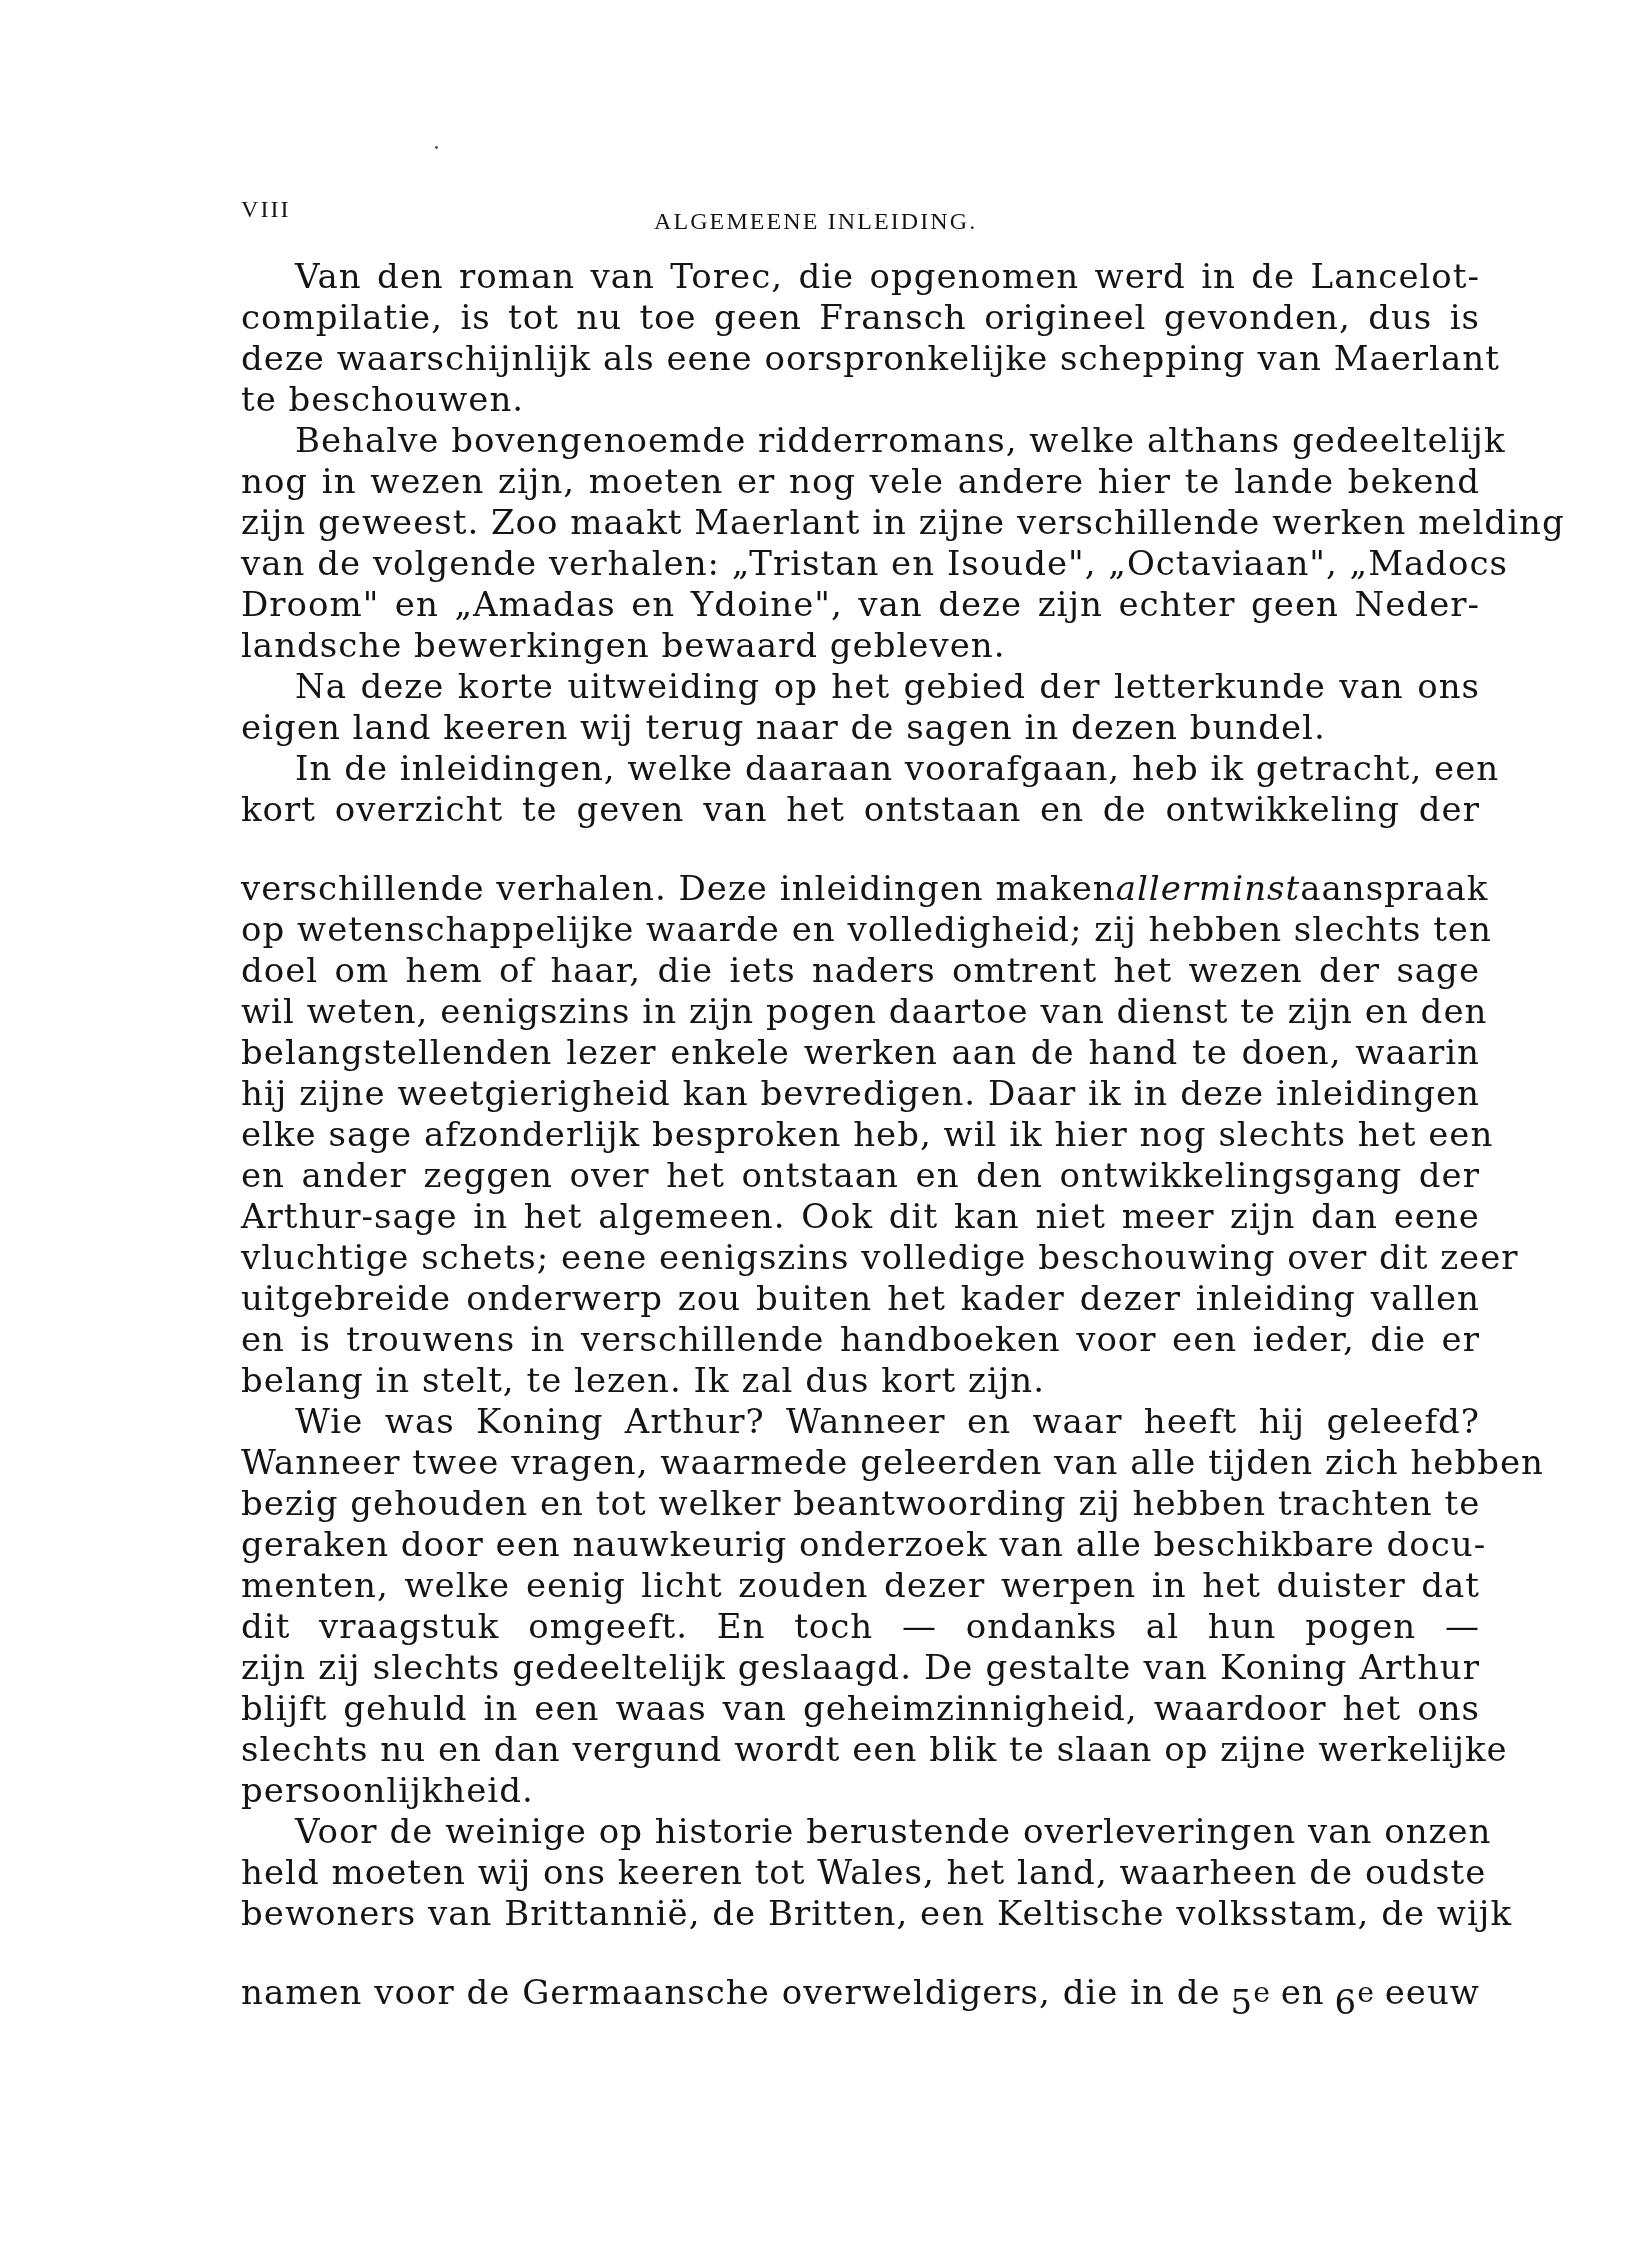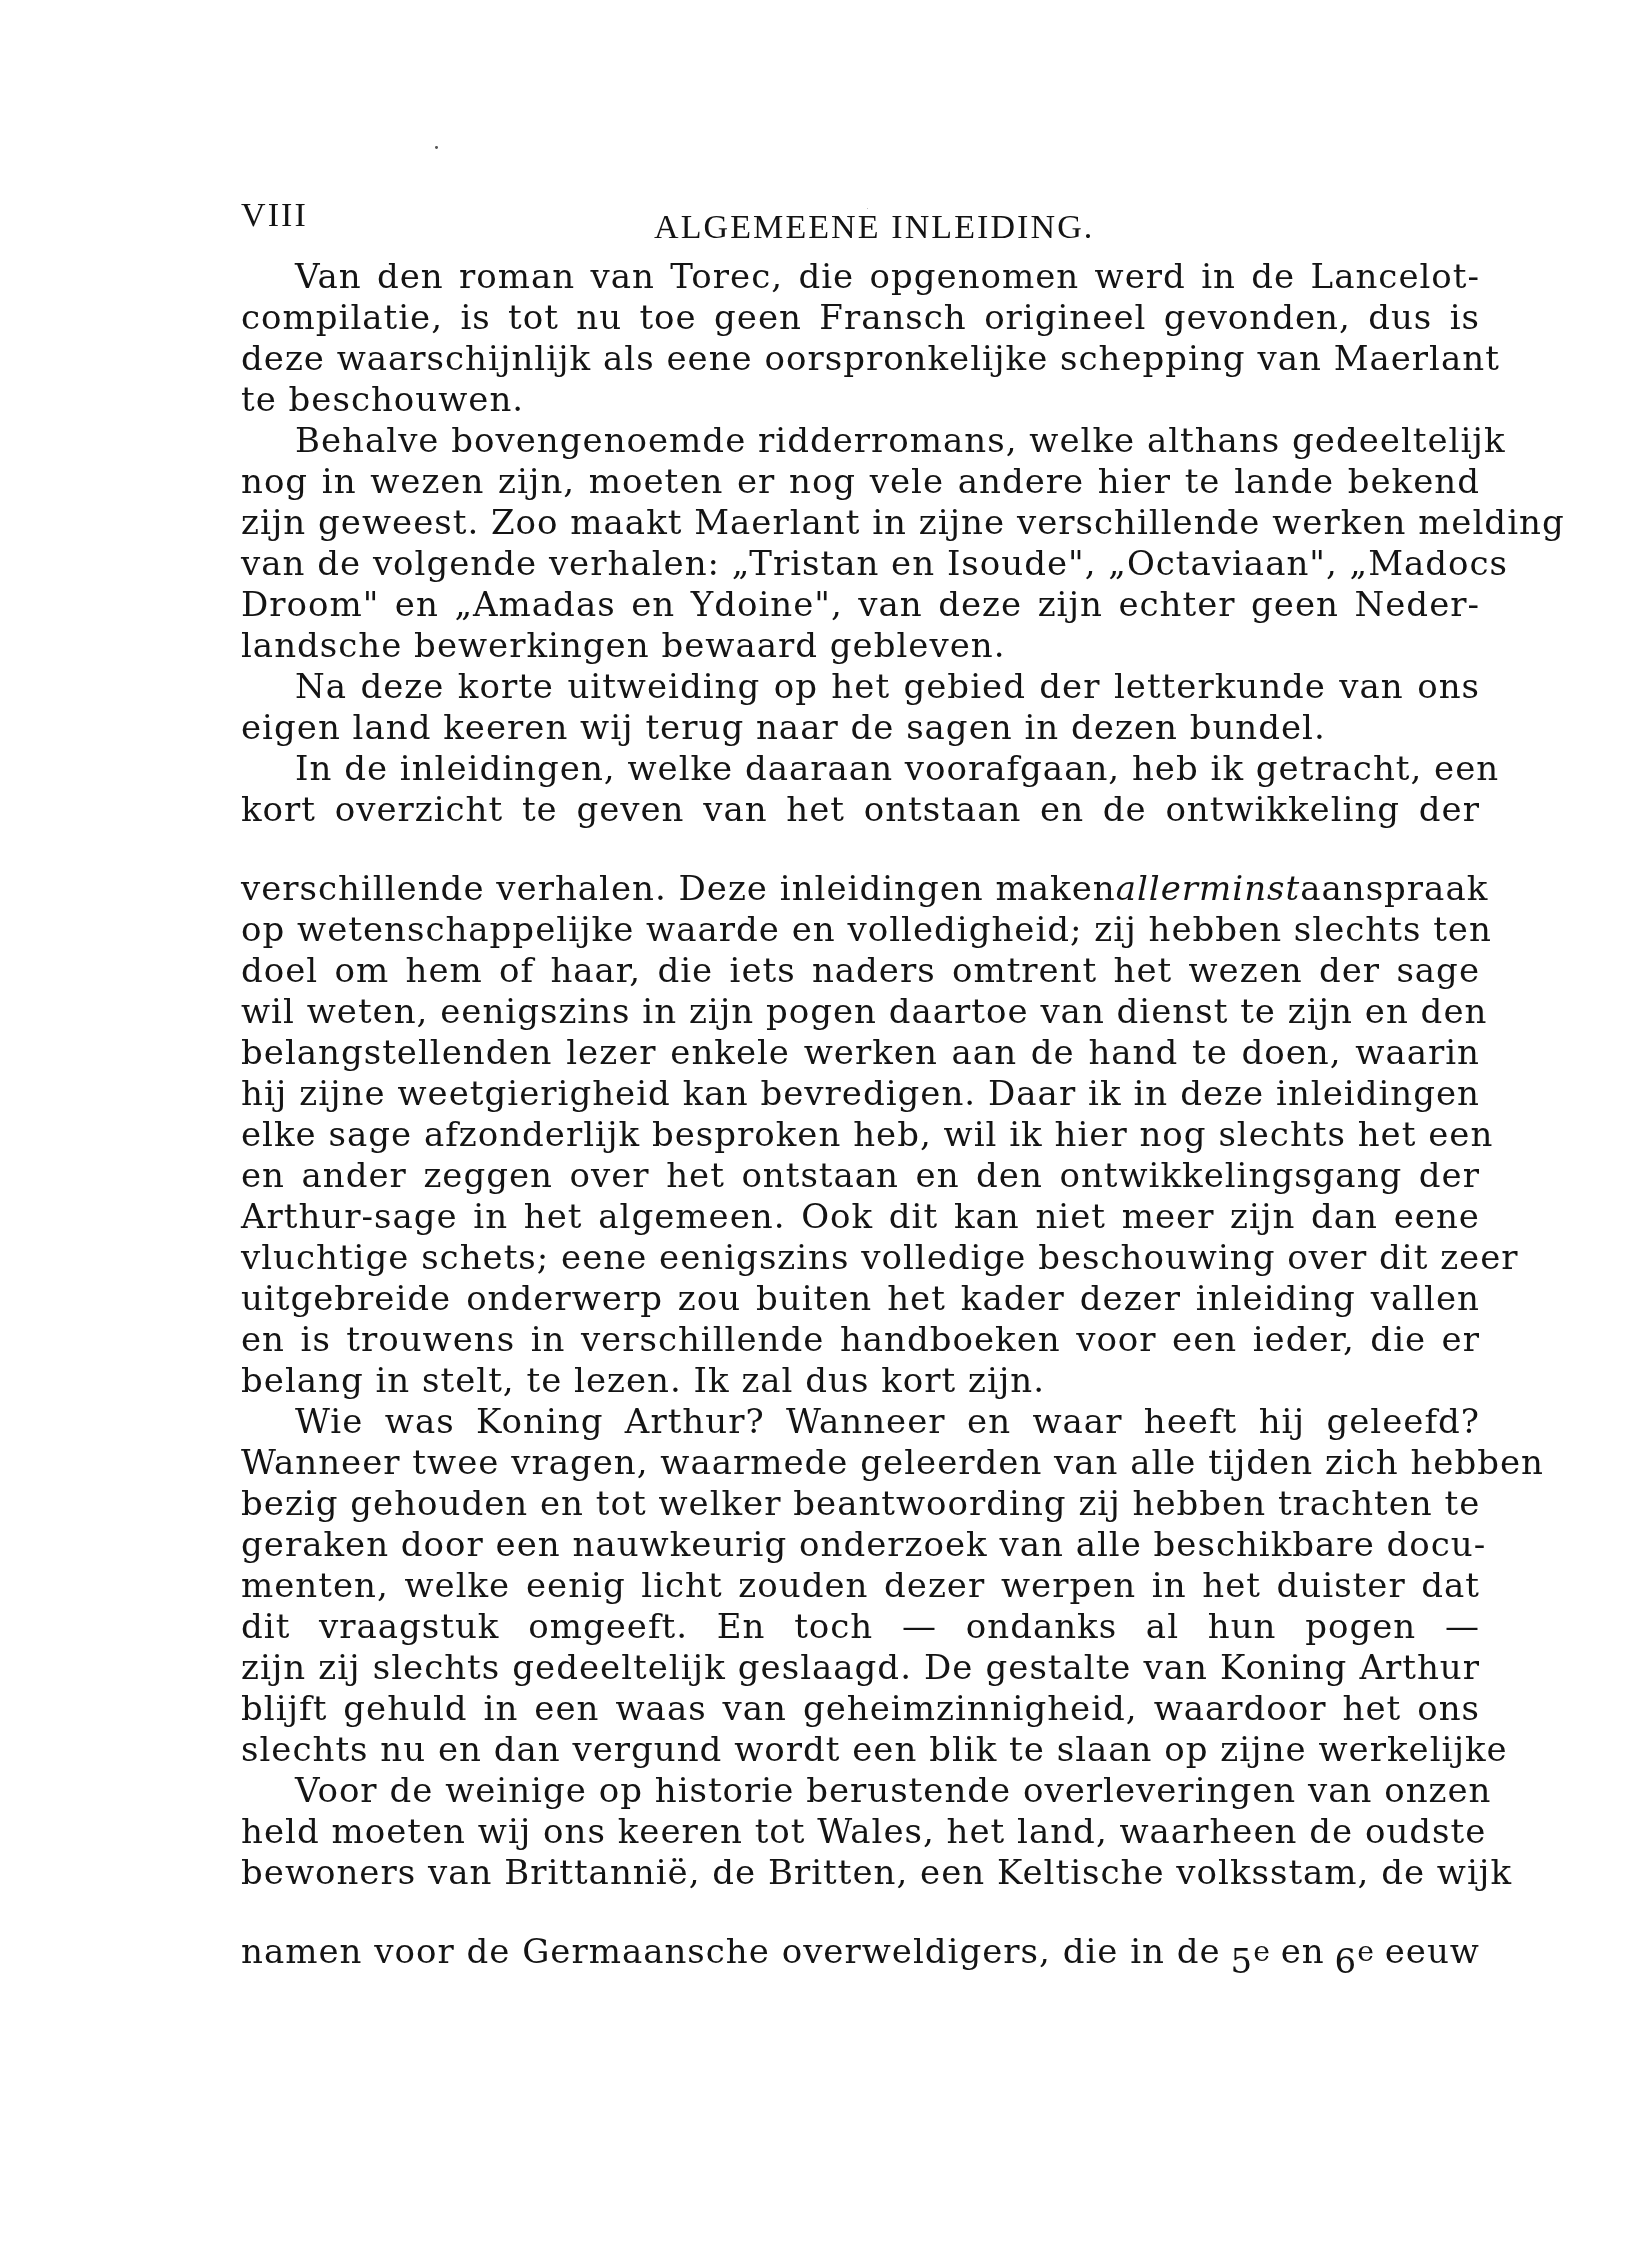--- a/index.html
+++ b/index.html
@@ -1,19 +1,19 @@
 <!DOCTYPE html>
 <html style="font-size:11px"><head>
 <meta charset="utf-8">
 <style>
   html, body { margin: 0; padding: 0; background: #ffffff; }
   body { width: 1648px; height: 2250px; position: relative; overflow: hidden; color: #141414; }
   .speck { position: absolute; background: #555; border-radius: 50%; }
   .page-header { position: absolute; left: 241px; top: 196px; width: 1239px; height: 34px;
-    font-family: "Liberation Serif", "DejaVu Serif", serif; font-size: 34px; letter-spacing: 2.1px; }
+    font-family: "Liberation Serif", "DejaVu Serif", serif; font-size: 24px; letter-spacing: 2.1px; }
   .page-number { position: absolute; left: 0; top: 0; }
   .running-title { position: absolute; left: 413px; top: 12px; text-align: right; }
   .body-text { position: absolute; left: 241px; top: 256px; width: 1239px;
     font-family: "DejaVu Serif", "Liberation Serif", serif; font-size: 34px; line-height: 41px;
     letter-spacing: 1px; }
   .para { margin: 0; }
   .line { display: block; text-align: justify; text-align-last: justify; white-space: nowrap; height: 41px; }
   .line.last { text-align-last: left; }
   .line.indent { padding-left: 54px; }
   .line.fill { display: flex; justify-content: space-between; margin-top: 38px; }
@@ -78,20 +78,21 @@
   <div class="para">
     <span class="line indent">Wie was Koning Arthur? Wanneer en waar heeft hij geleefd?</span>
     <span class="line">Wanneer twee vragen, waarmede geleerden van alle tijden zich hebben</span>
     <span class="line">bezig gehouden en tot welker beantwoording zij hebben trachten te</span>
     <span class="line">geraken door een nauwkeurig onderzoek van alle beschikbare docu-</span>
     <span class="line">menten, welke eenig licht zouden dezer werpen in het duister dat</span>
     <span class="line">dit vraagstuk omgeeft. En toch — ondanks al hun pogen —</span>
     <span class="line">zijn zij slechts gedeeltelijk geslaagd. De gestalte van Koning Arthur</span>
     <span class="line">blijft gehuld in een waas van geheimzinnigheid, waardoor het ons</span>
     <span class="line">slechts nu en dan vergund wordt een blik te slaan op zijne werkelijke</span>
+    <span class="line last">persoonlijkheid.</span>
   </div>
 
   <div class="para">
     <span class="line indent">Voor de weinige op historie berustende overleveringen van onzen</span>
     <span class="line">held moeten wij ons keeren tot Wales, het land, waarheen de oudste</span>
     <span class="line">bewoners van Brittannië, de Britten, een Keltische volksstam, de wijk</span>
     <span class="line fill">
       <span>namen voor de Germaansche overweldigers, die in de</span>
       <span><span>5</span><sup>e</sup></span>
       <span>en</span>

